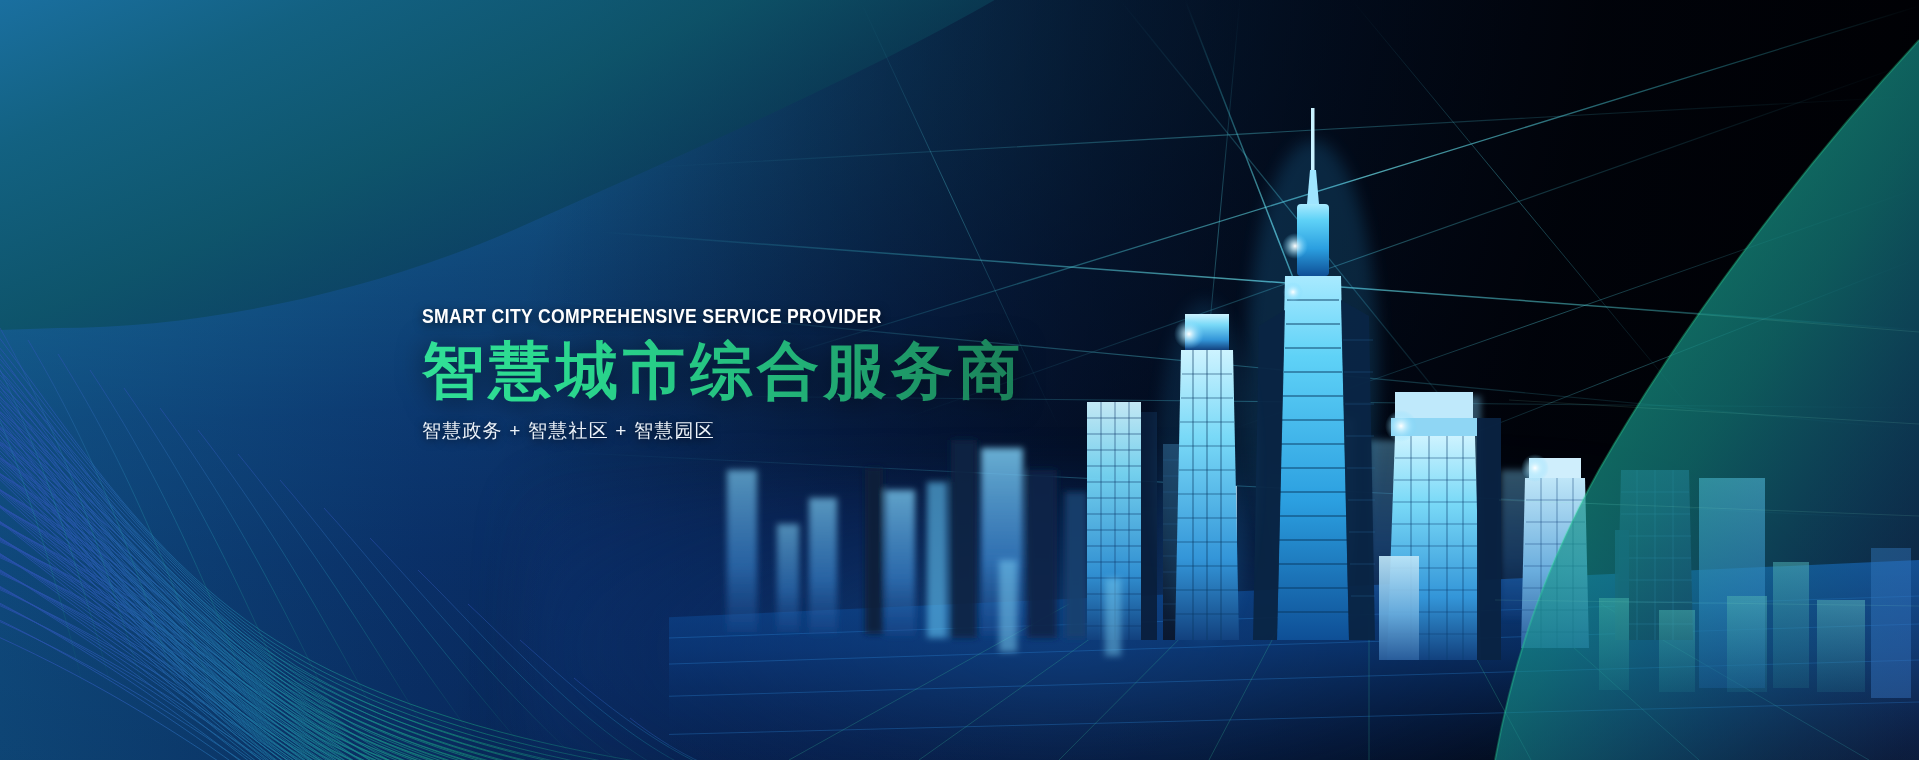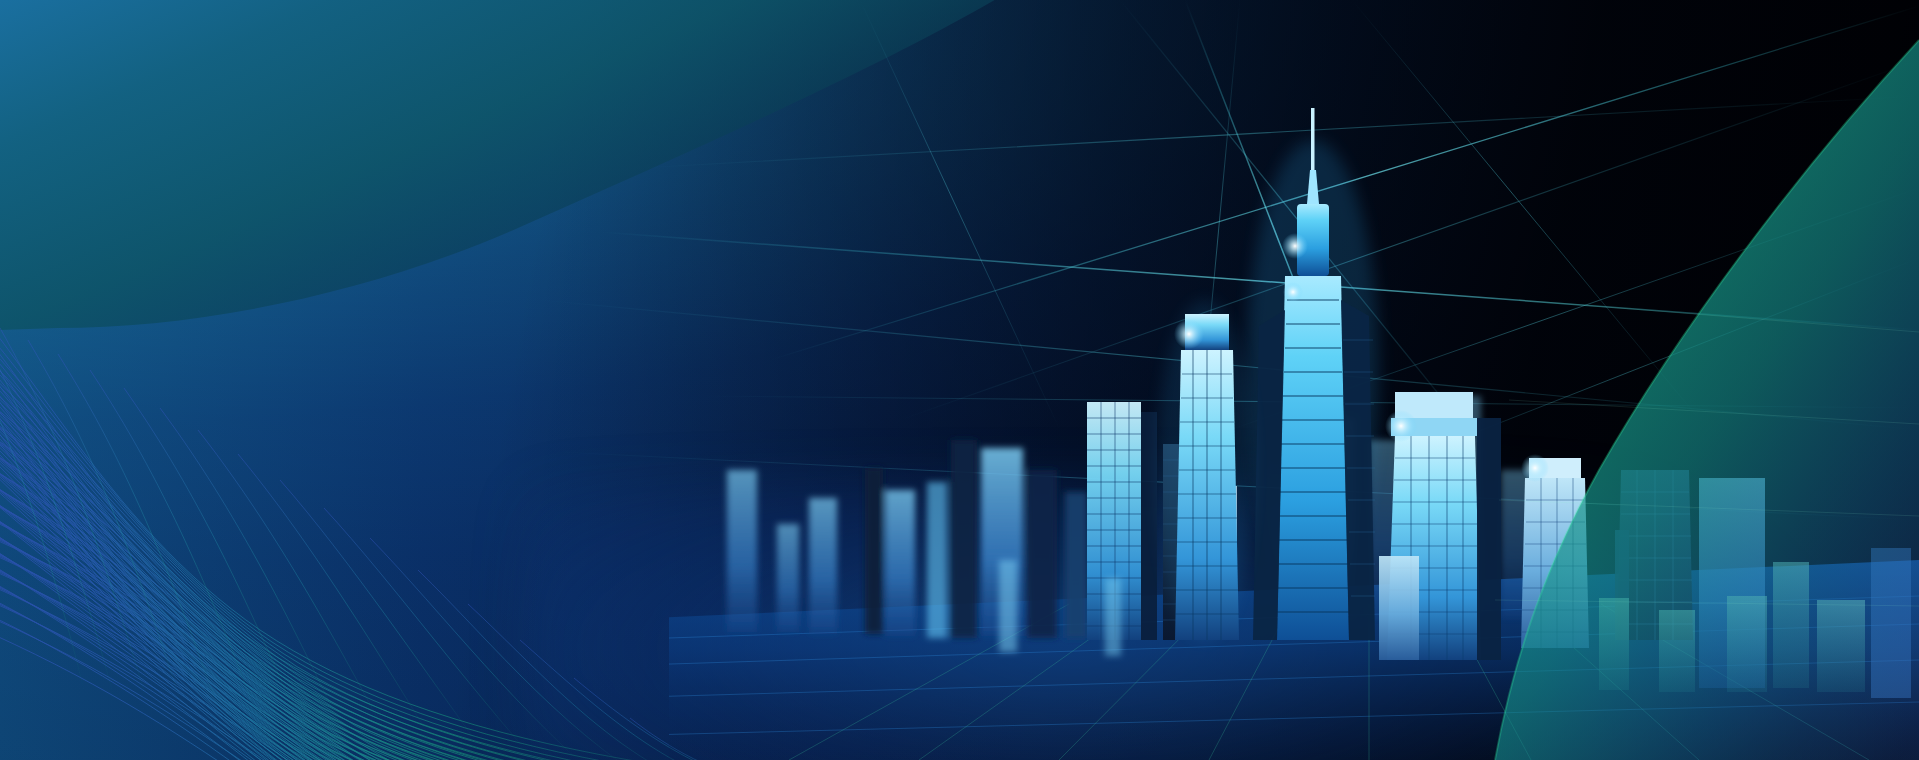--- a/index.html
+++ b/index.html
@@ -451,14 +451,19 @@
       <path d="M620,40 C500,170 380,330 300,470 C250,560 216,650 196,760" fill="none" stroke="url(#gGreenEdge)" stroke-width="2"></path>
       <g stroke="#8ff0cf" stroke-opacity=".12" stroke-width="1" fill="none">
         <path d="M220,300 L620,332"></path>
         <path d="M210,400 L620,424"></path>
         <path d="M200,500 L620,516"></path>
         <path d="M196,600 L620,606"></path>
       </g>
     </svg>
   </div>
 
+  <div class="copy">
+    <p class="eyebrow">SMART CITY COMPREHENSIVE SERVICE PROVIDER</p>
+    <h1 class="headline">智慧城市综合服务商</h1>
+    <p class="subcopy">智慧政务 + 智慧社区 + 智慧园区</p>
+  </div>
 
 </div>
 
 </body></html>

